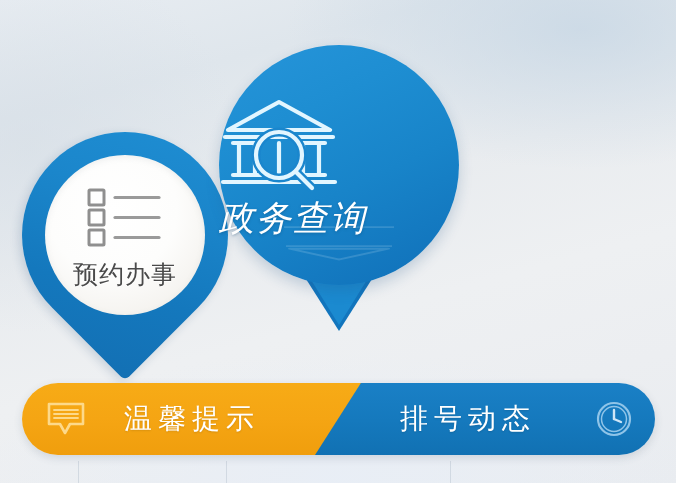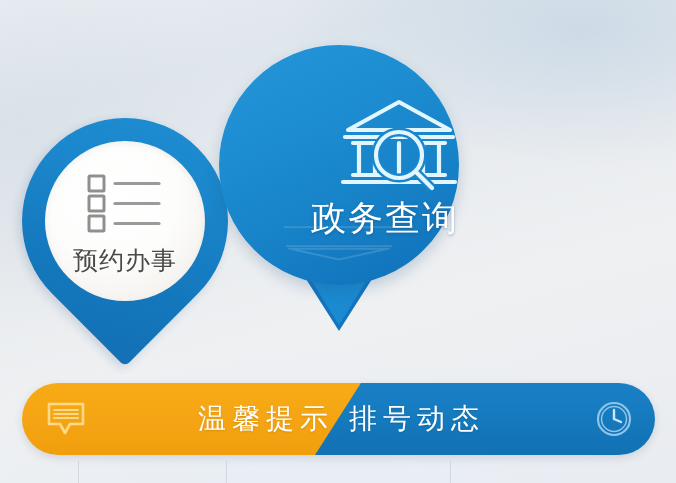--- a/index.html
+++ b/index.html
@@ -135,23 +135,24 @@
     border-top: 100px solid #1b8ad0;
   }
   #pin-center .center-content {
     position: absolute;
     left: 0;
     top: 0;
     width: 240px;
     height: 240px;
     display: flex;
     flex-direction: column;
-    align-items: flex-end;
+    align-items: flex-start;
     justify-content: center;
     z-index: 5;
+    font-style: italic;
   }
   #pin-center .icon-wrap {
     height: 100px;
     display: flex;
     align-items: center;
     justify-content: center;
   }
   #pin-center .pin-label {
     font-size: 35px;
     color: #ffffff;
@@ -164,21 +165,21 @@
   #pin-center .reflect {
     position: absolute;
     left: 50%;
     top: 152px;
     transform: translateX(-50%) scaleY(-0.45);
     opacity: 0.16;
     z-index: 4;
     pointer-events: none;
   }
 
-  #pin-left  { left: 22px;  top: 118px; width: 206px; height: 250px; }
+  #pin-left  { left: 22px;  top: 132px; width: 206px; height: 250px; }
   #pin-right { left: 450px; top: 118px; width: 206px; height: 250px; }
 
   
   #bottom-bar {
     position: absolute;
     left: 22px;
     top: 383px;
     width: 633px;
     height: 72px;
     border-radius: 36px;
@@ -207,22 +208,22 @@
     clip-path: polygon(13.5% 0, 100% 0, 100% 100%, 0 100%);
     justify-content: flex-end;
   }
   .bar-label {
     font-size: 28px;
     letter-spacing: 6px;
     color: #ffffff;
     line-height: 1;
     text-shadow: 0 1px 2px rgba(0,0,0,0.13);
   }
-  #bar-left .bar-label  { margin-left: 112px; }
-  #bar-right .bar-label { margin-right: 110px; margin-left: 0; }
+  #bar-left .bar-label  { margin-left: 38px; }
+  #bar-right .bar-label { margin-right: 59px; margin-left: 0; }
 
   .bar-icon {
     display: flex;
     align-items: center;
     justify-content: center;
   }
   #bar-left .bar-icon  { margin-left: 24px; }
   #bar-right .bar-icon { margin-right: 22px; }
 
   

